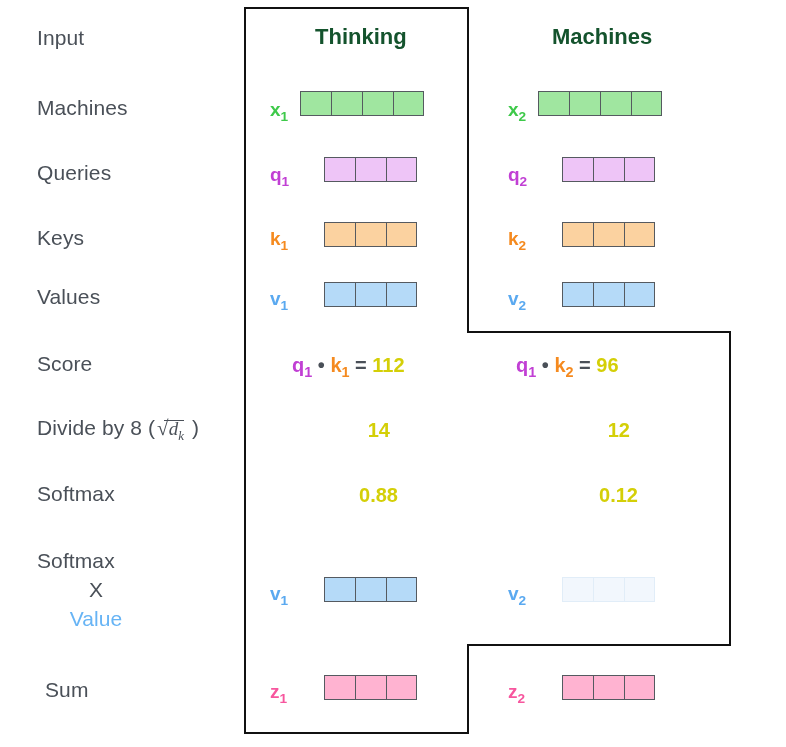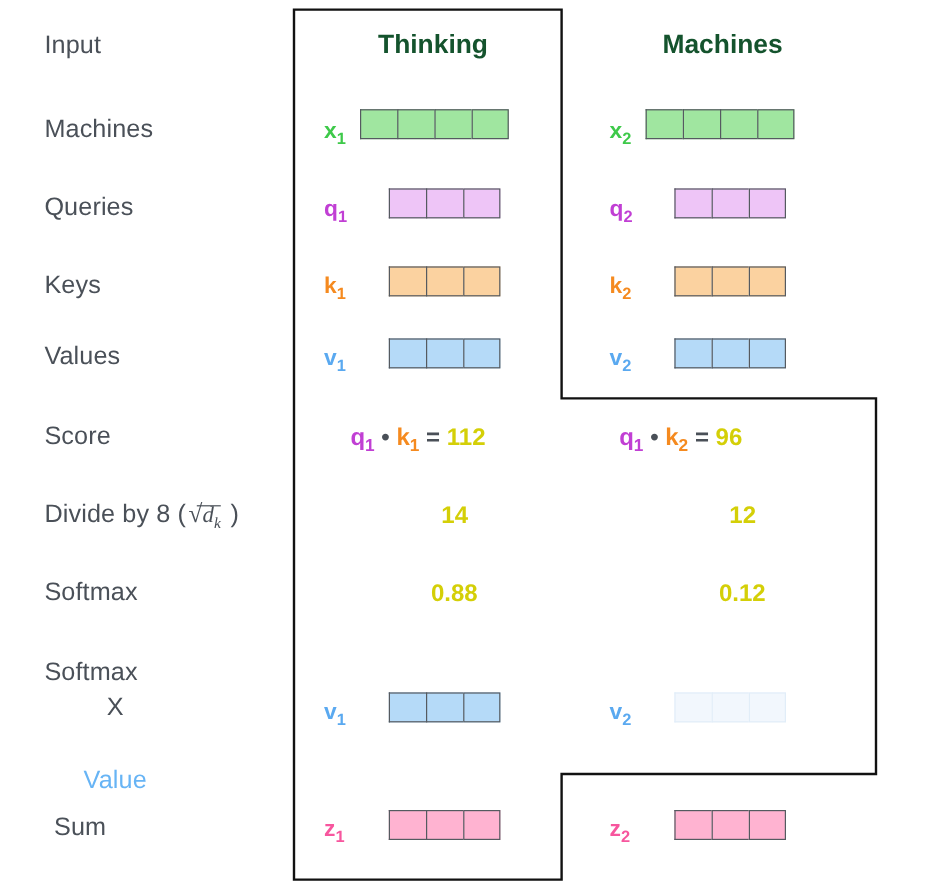--- a/index.html
+++ b/index.html
@@ -34,21 +34,21 @@
     font-size: 21px;
     font-weight: 400;
     letter-spacing: 0.1px;
     white-space: nowrap;
   }
   .row-label.multi {
     line-height: 29px;
     text-align: left;
   }
   .lbl-line-center { display: block; text-align: center; width: 118px; }
-  .lbl-value { color: #67b4f5; margin-top: 32px; }
+  .lbl-value { color: #67b4f5; }
 
   .math-sqrt {
     font-family: "Liberation Serif", "DejaVu Serif", serif;
     font-style: italic;
     font-size: 19px;
     position: relative;
     padding: 0 2px;
   }
   .math-sqrt .radical {
     font-style: normal;

